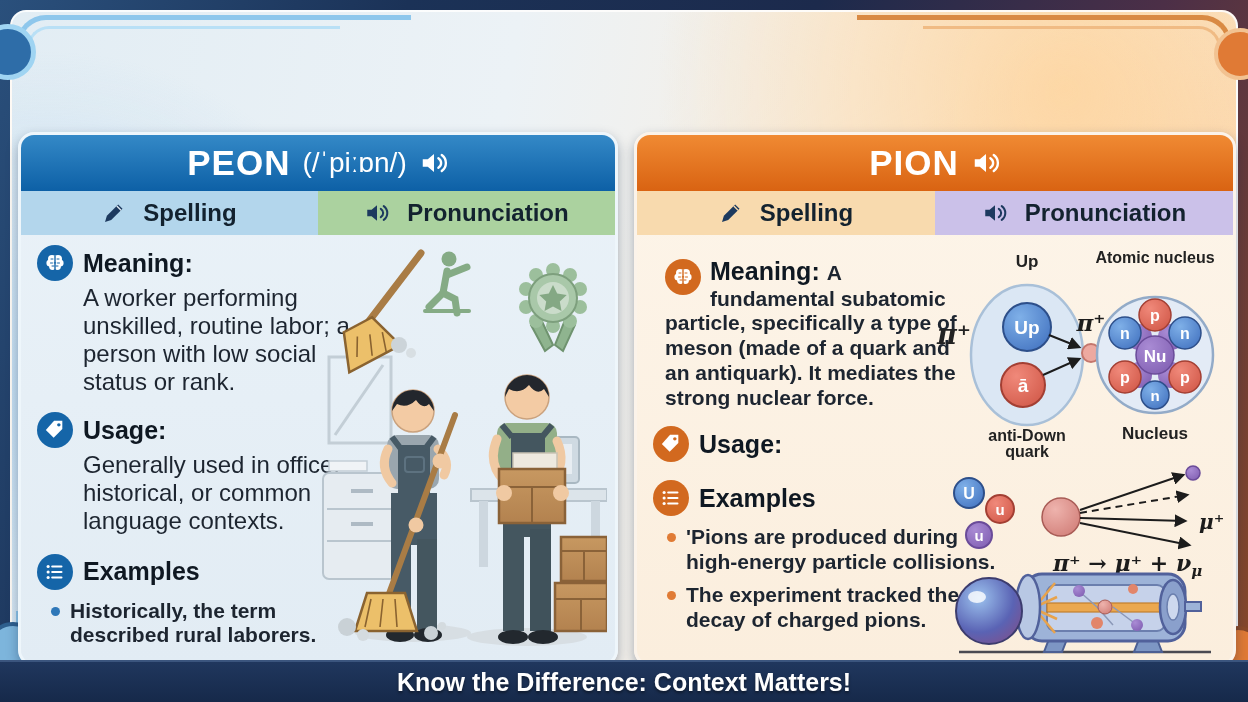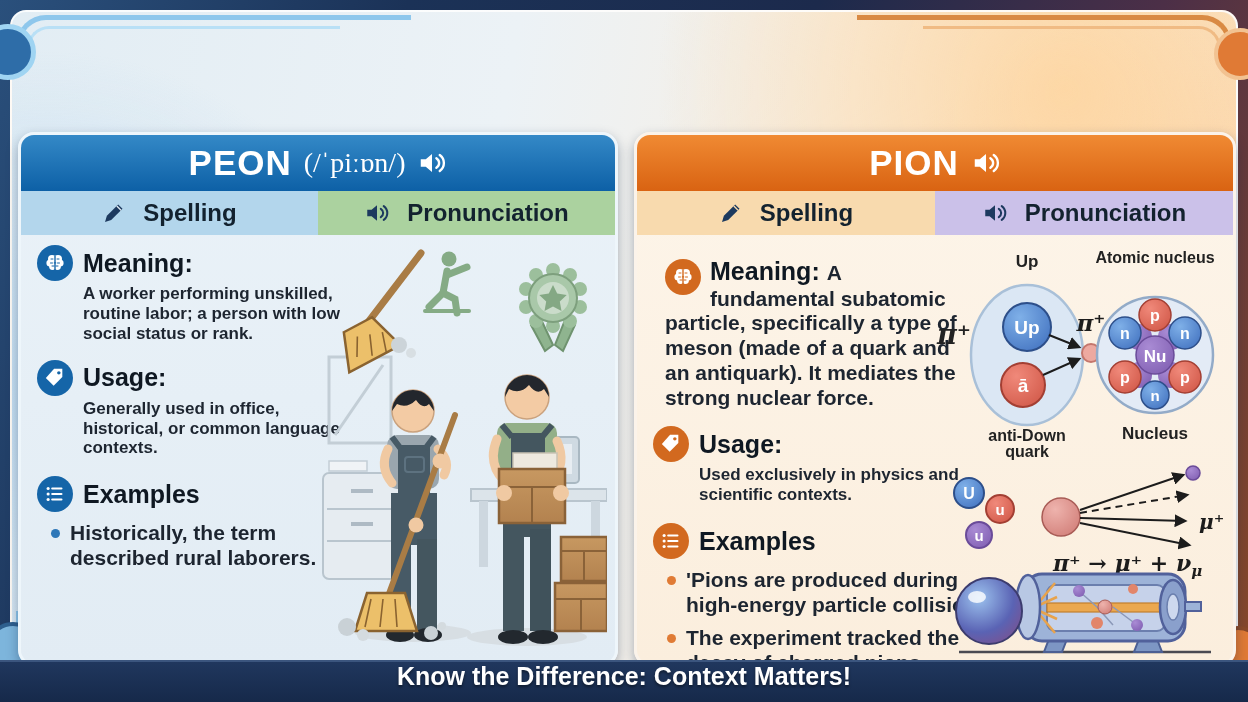--- a/index.html
+++ b/index.html
@@ -37,49 +37,49 @@
   .t2{margin-top:5px;font-size:31px;font-weight:800;color:#1d3560;letter-spacing:-.3px;transform:scaleX(.96);}
   
   .panel{position:absolute;top:132px;height:528px;border-radius:16px;overflow:hidden;
     box-shadow:0 5px 12px rgba(15,35,65,.35);}
   .panel.pleft{left:18px;width:594px;border:3px solid #eef6fb;background:linear-gradient(180deg,#eaf2f8,#e2ecf4);}
   .panel.pright{left:634px;width:596px;border:3px solid #fbf3ea;background:linear-gradient(180deg,#fdf5ea,#fbeedd);}
   .phead{height:56px;display:flex;align-items:center;justify-content:center;gap:12px;color:#fff;}
   .pleft .phead{background:linear-gradient(180deg,#3489c7,#0d60a6);}
   .pright .phead{background:linear-gradient(180deg,#f08a33,#d96312);}
   .ph-word{font-size:35px;font-weight:800;letter-spacing:1px;}
-  .ph-ipa{font-size:28px;font-weight:500;font-family:Liberation Serif, serif;}
+  .ph-ipa{font-size:28px;font-weight:500;}
   .subrow{display:flex;height:44px;}
   .subcell{flex:1;display:flex;align-items:center;justify-content:center;gap:17px;font-size:24px;font-weight:700;color:#13222f;}
   .pleft .spell{background:#b3d6ec;} .pleft .pron{background:#abd29f;}
   .pright .spell{background:#f8daae;} .pright .pron{background:#cbc1e9;}
   .pbody{position:relative;height:422px;}
   .textcol{position:absolute;left:16px;top:10px;}
   .pleft .textcol{width:292px;} .pright .textcol{width:310px;}
   .sec{display:flex;align-items:center;gap:10px;}
   .badge{flex:0 0 auto;width:36px;height:36px;border-radius:50%;display:flex;align-items:center;justify-content:center;}
   .pleft .badge{background:#1565a8;} .pright .badge{background:#d2691f;}
   .sec-label{font-size:25px;font-weight:800;color:#0f1822;}
-  .sec-text{margin:3px 0 0 46px;font-size:17px;line-height:1.17;font-weight:700;color:#1d2530;}
+  .sec-text{margin:3px 0 0 46px;font-size:24px;line-height:1.17;font-weight:400;color:#1d2530;}
   .pleft .sec-text{width:272px;} .pright .sec-text{width:280px;}
   .mt18{margin-top:16px;} .mt20{margin-top:18px;}
   .examples{list-style:none;margin:6px 0 0 12px;padding:0;}
   .examples li{position:relative;padding-left:21px;font-size:21px;font-weight:600;line-height:1.17;margin-top:9px;color:#1d2530;}
   .pleft .examples li{width:296px;} .pright .examples li{width:312px;}
   .examples li::before{content:"";position:absolute;left:2px;top:8px;width:9px;height:9px;border-radius:50%;}
   .pleft .examples li::before{background:#2e77b8;} .pright .examples li::before{background:#e07b35;}
   .bold{font-weight:800;}
   .meaning-p{margin:12px;font-size:21px;font-weight:600;line-height:1.18;color:#1d2530;width:300px;}
   .meaning-p .badge{float:left;margin:2px 9px 2px 0;}
   .lbl-inline{font-size:25px;font-weight:800;color:#0f1822;margin-right:7px;}
   .pi-sym{position:absolute;left:300px;top:84px;font-family:"DejaVu Serif","Liberation Serif",serif;
     font-style:italic;font-weight:600;font-size:27px;color:#222;}
   .illu{position:absolute;}
   
-  .banner{position:absolute;left:0;right:0;bottom:0;height:40px;display:flex;align-items:flex-start;justify-content:center;
+  .banner{position:absolute;left:0;right:0;bottom:0;height:40px;display:flex;align-items:center;justify-content:center;
     background:linear-gradient(180deg,#20375e,#16294a);border-top:2px solid #3b557e;}
   .banner-text{color:#fff;font-size:25px;font-weight:700;text-shadow:0 2px 3px rgba(0,0,0,.45);}
   svg text{font-family:"Liberation Sans","DejaVu Sans",sans-serif;}
   .serif-i{font-family:"DejaVu Serif","Liberation Serif",serif;font-style:italic;}
 </style>
 </head>
 <body>
 
 <div class="stage">
   <div class="canvas"></div>
@@ -347,21 +347,20 @@
 
         <div class="sec mt18">
           <span class="badge">
             <svg width="22" height="22" viewBox="0 0 24 24">
               <path d="M11 2h9v9L10.5 20.5 2 12 11 2z" fill="#fff"></path>
               <circle cx="16.2" cy="6.4" r="1.9" fill="#d2691f"></circle>
             </svg>
           </span>
           <span class="sec-label">Usage:</span>
         </div>
-        <div class="sec-text">Used exclusively in physics and scientific contexts.</div>
 
         <div class="sec mt20">
           <span class="badge">
             <svg width="22" height="22" viewBox="0 0 24 24">
               <g stroke="#fff" stroke-width="2.4" stroke-linecap="round">
                   <path d="M9 6h10M9 12h10M9 18h10"></path>
                 </g>
               <g fill="#fff">
                   <circle cx="4.5" cy="6" r="1.7"></circle>
                   <circle cx="4.5" cy="12" r="1.7"></circle>

